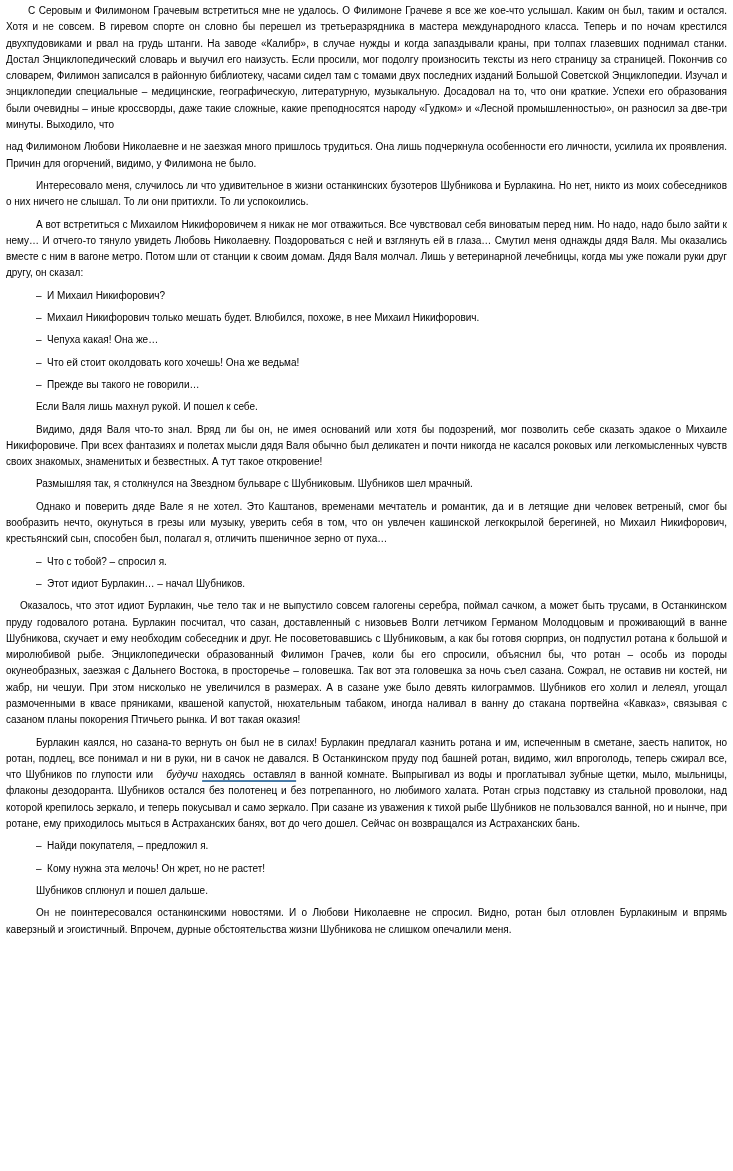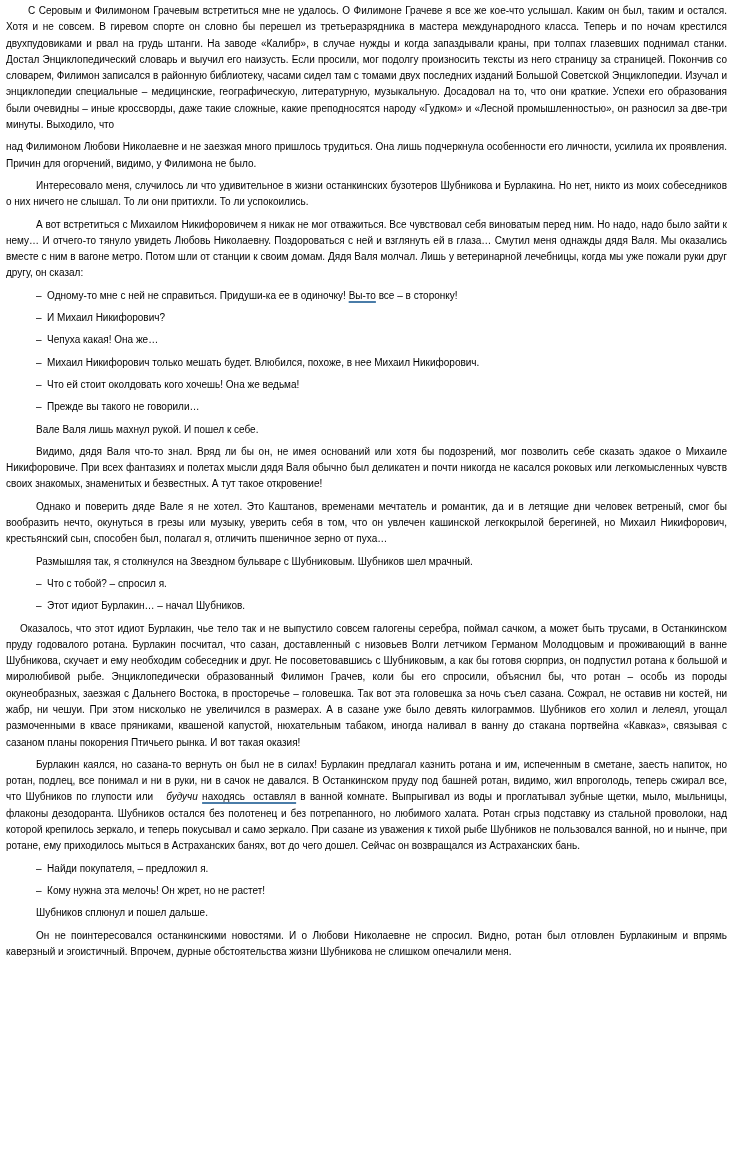--- a/index.html
+++ b/index.html
@@ -64,30 +64,29 @@
 </style>
 </head>
 <body>
 
 <main class="page">
   <div id="doc-body">
       <p class="p-first">С Серовым и Филимоном Грачевым встретиться мне не удалось. О Филимоне Грачеве я все же кое-что услышал. Каким он был, таким и остался. Хотя и не совсем. В гиревом спорте он словно бы перешел из третьеразрядника в мастера международного класса. Теперь и по ночам крестился двухпудовиками и рвал на грудь штанги. На заводе «Калибр», в случае нужды и когда запаздывали краны, при толпах глазевших поднимал станки. Достал Энциклопедический словарь и выучил его наизусть. Если просили, мог подолгу произносить тексты из него страницу за страницей. Покончив со словарем, Филимон записался в районную библиотеку, часами сидел там с томами двух последних изданий Большой Советской Энциклопедии. Изучал и энциклопедии специальные – медицинские, географическую, литературную, музыкальную. Досадовал на то, что они краткие. Успехи его образования были очевидны – иные кроссворды, даже такие сложные, какие преподносятся народу «Гудком» и «Лесной промышленностью», он разносил за две-три минуты. Выходило, что</p>
       <p class="p-cont">над Филимоном Любови Николаевне и не заезжая много пришлось трудиться. Она лишь подчеркнула особенности его личности, усилила их проявления. Причин для огорчений, видимо, у Филимона не было.</p>
       <p class="p-std">Интересовало меня, случилось ли что удивительное в жизни останкинских бузотеров Шубникова и Бурлакина. Но нет, никто из моих собеседников о них ничего не слышал. То ли они притихли. То ли успокоились.</p>
       <p class="p-std">А вот встретиться с Михаилом Никифоровичем я никак не мог отважиться. Все чувствовал себя виноватым перед ним. Но надо, надо было зайти к нему… И отчего-то тянуло увидеть Любовь Николаевну. Поздороваться с ней и взглянуть ей в глаза… Смутил меня однажды дядя Валя. Мы оказались вместе с ним в вагоне метро. Потом шли от станции к своим домам. Дядя Валя молчал. Лишь у ветеринарной лечебницы, когда мы уже пожали руки друг другу, он сказал:</p>
-      <p class="p-dlg"><span>–&nbsp; Одному-то мне с ней не справиться. Придуши-ка ее в одиночку! </span><span class="run-u">Вы-то</span><span> все – в сторонку!</span></p>
       <p class="p-dlg">–&nbsp; И Михаил Никифорович?</p>
+      <p class="p-dlg">–&nbsp; Михаил Никифорович только мешать будет. Влюбился, похоже, в нее Михаил Никифорович.</p>
       <p class="p-dlg">–&nbsp; Чепуха какая! Она же…</p>
-      <p class="p-dlg">–&nbsp; Михаил Никифорович только мешать будет. Влюбился, похоже, в нее Михаил Никифорович.</p>
       <p class="p-dlg">–&nbsp; Что ей стоит околдовать кого хочешь! Она же ведьма!</p>
       <p class="p-dlg">–&nbsp; Прежде вы такого не говорили…</p>
-      <p class="p-std">Вале Валя лишь махнул рукой. И пошел к себе.</p>
+      <p class="p-std">Если Валя лишь махнул рукой. И пошел к себе.</p>
       <p class="p-std">Видимо, дядя Валя что-то знал. Вряд ли бы он, не имея оснований или хотя бы подозрений, мог позволить себе сказать эдакое о Михаиле Никифоровиче. При всех фантазиях и полетах мысли дядя Валя обычно был деликатен и почти никогда не касался роковых или легкомысленных чувств своих знакомых, знаменитых и безвестных. А тут такое откровение!</p>
+      <p class="p-std">Размышляя так, я столкнулся на Звездном бульваре с Шубниковым. Шубников шел мрачный.</p>
       <p class="p-std">Однако и поверить дяде Вале я не хотел. Это Каштанов, временами мечтатель и романтик, да и в летящие дни человек ветреный, смог бы вообразить нечто, окунуться в грезы или музыку, уверить себя в том, что он увлечен кашинской легкокрылой берегиней, но Михаил Никифорович, крестьянский сын, способен был, полагал я, отличить пшеничное зерно от пуха…</p>
-      <p class="p-std">Размышляя так, я столкнулся на Звездном бульваре с Шубниковым. Шубников шел мрачный.</p>
       <p class="p-dlg">–&nbsp; Что с тобой? – спросил я.</p>
       <p class="p-dlg">–&nbsp; Этот идиот Бурлакин… – начал Шубников.</p>
       <p class="p-small">Оказалось, что этот идиот Бурлакин, чье тело так и не выпустило совсем галогены серебра, поймал сачком, а может быть трусами, в Останкинском пруду годовалого ротана. Бурлакин посчитал, что сазан, доставленный с низовьев Волги летчиком Германом Молодцовым и проживающий в ванне Шубникова, скучает и ему необходим собеседник и друг. Не посоветовавшись с Шубниковым, а как бы готовя сюрприз, он подпустил ротана к большой и миролюбивой рыбе. Энциклопедически образованный Филимон Грачев, коли бы его спросили, объяснил бы, что ротан – особь из породы окунеобразных, заезжая с Дальнего Востока, в просторечье – головешка. Так вот эта головешка за ночь съел сазана. Сожрал, не оставив ни костей, ни жабр, ни чешуи. При этом нисколько не увеличился в размерах. А в сазане уже было девять килограммов. Шубников его холил и лелеял, угощал размоченными в квасе пряниками, квашеной капустой, нюхательным табаком, иногда наливал в ванну до стакана портвейна «Кавказ», связывая с сазаном планы покорения Птичьего рынка. И вот такая оказия!</p>
       <p class="p-std"><span>Бурлакин каялся, но сазана-то вернуть он был не в силах! Бурлакин предлагал казнить ротана и им, испеченным в сметане, заесть напиток, но ротан, подлец, все понимал и ни в руки, ни в сачок не давался. В Останкинском пруду под башней ротан, видимо, жил впроголодь, теперь сжирал все, что Шубников по глупости или </span><span class="run-i">будучи</span><span> </span><span class="run-u">находясь&nbsp; оставлял</span><span> в ванной комнате. Выпрыгивал из воды и проглатывал зубные щетки, мыло, мыльницы, флаконы дезодоранта. Шубников остался без полотенец и без потрепанного, но любимого халата. Ротан сгрыз подставку из стальной проволоки, над которой крепилось зеркало, и теперь покусывал и само зеркало. При сазане из уважения к тихой рыбе Шубников не пользовался ванной, но и нынче, при ротане, ему приходилось мыться в Астраханских банях, вот до чего дошел. Сейчас он возвращался из Астраханских бань.</span></p>
       <p class="p-dlg">–&nbsp; Найди покупателя, – предложил я.</p>
       <p class="p-dlg">–&nbsp; Кому нужна эта мелочь! Он жрет, но не растет!</p>
       <p class="p-std">Шубников сплюнул и пошел дальше.</p>
       <p class="p-std">Он не поинтересовался останкинскими новостями. И о Любови Николаевне не спросил. Видно, ротан был отловлен Бурлакиным и впрямь каверзный и эгоистичный. Впрочем, дурные обстоятельства жизни Шубникова не слишком опечалили меня.</p>
     </div>
 </main>

